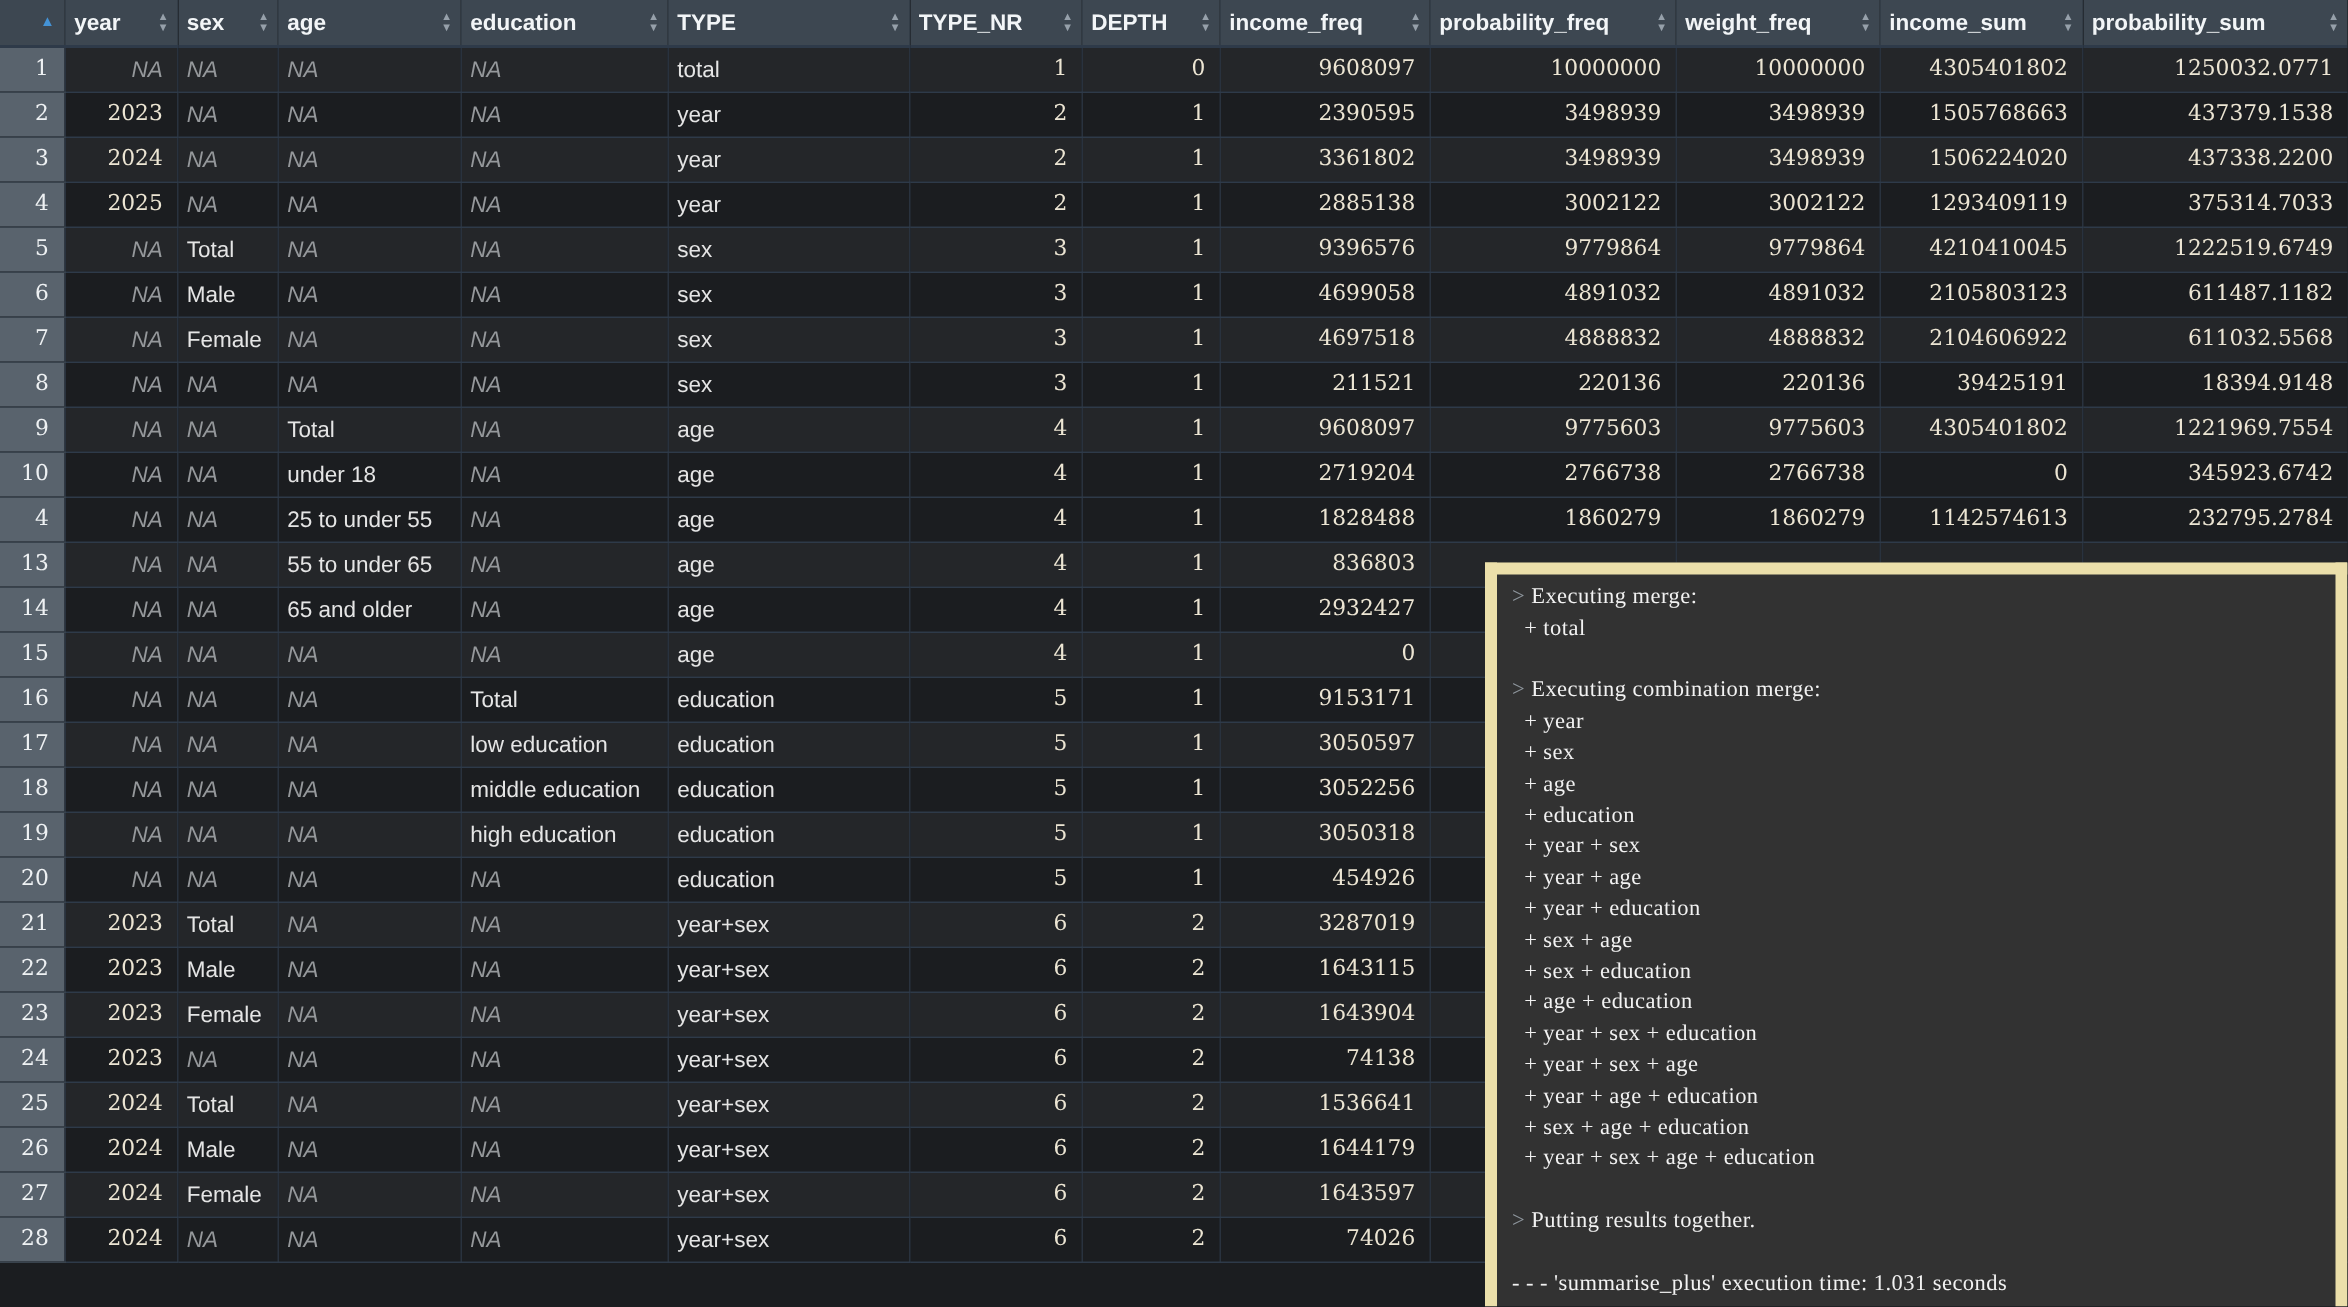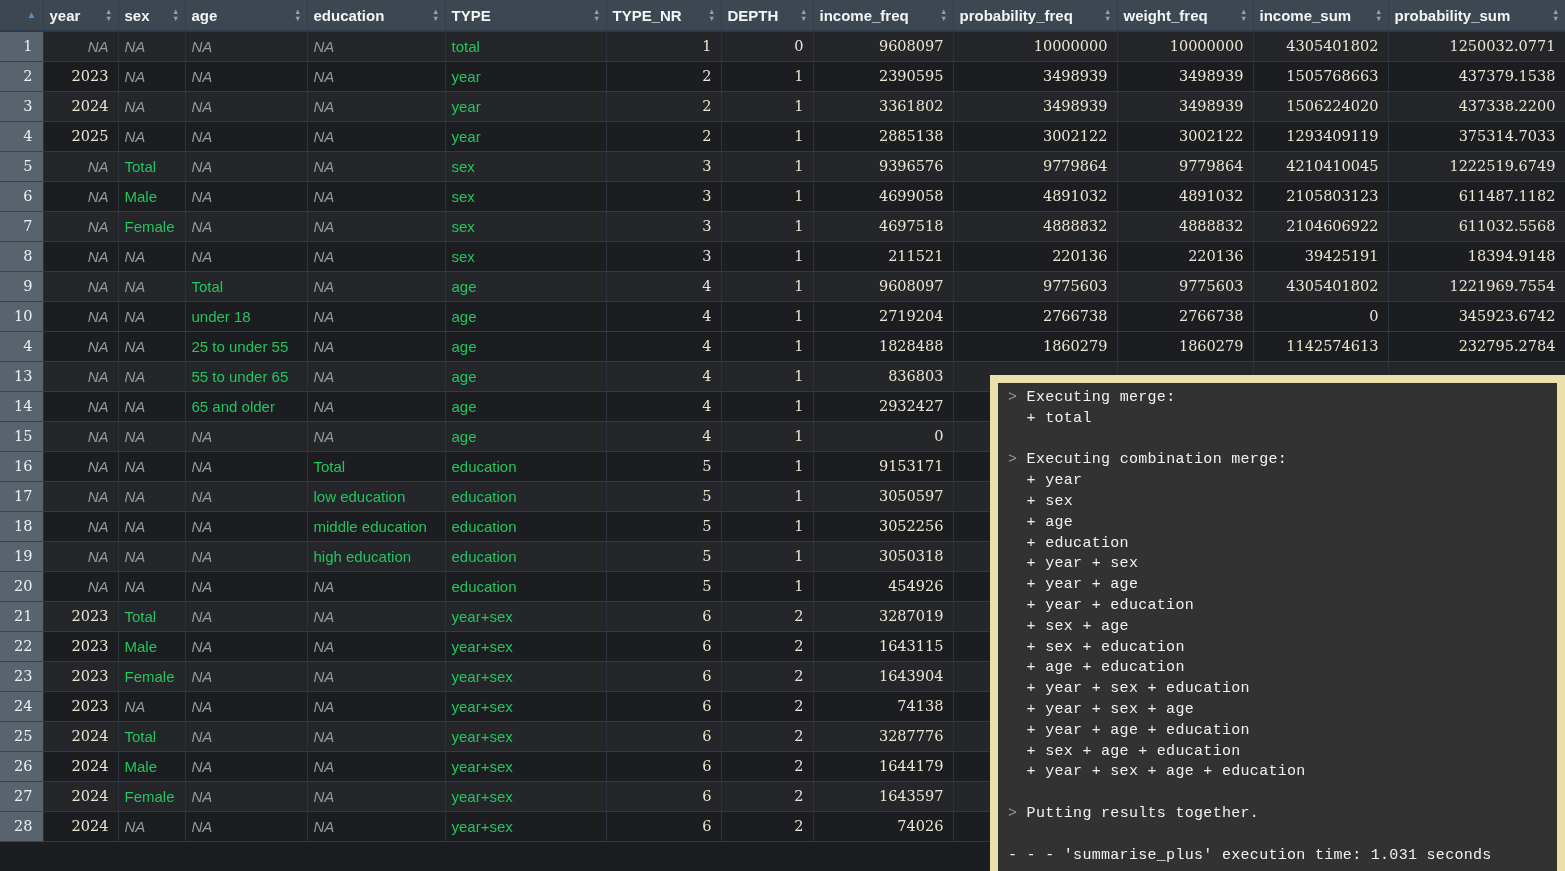--- a/index.html
+++ b/index.html
@@ -21,38 +21,38 @@
   }
   td.rownum{
     background:#59636d;color:#eef1f3;text-align:right;padding-right:10px;
     font-family:"DejaVu Serif",serif;font-size:14.5px;border-bottom:1px solid #39434d;
   }
   tr.odd  td.data{background:#242629;}
   tr.even td.data{background:#1b1d20;}
   .align-right{text-align:right;}
   .align-left{text-align:left;}
   .numval{color:#ece5d3;font-family:"DejaVu Serif",serif;font-size:14.5px;}
-  .strval{color:#22c55e;}
+  .strval{color:#e5e5e5;}
   .na{color:#95989b;font-style:italic;}
   .sort-icons{
     position:absolute;right:5px;top:50%;transform:translateY(-50%);
     display:flex;flex-direction:column;align-items:center;
     color:#96a0aa;font-size:7.5px;line-height:6.5px;font-weight:normal;
   }
   .sort-asc{
     position:absolute;right:6px;top:50%;transform:translateY(-50%);
     color:#4493d6;font-size:10px;line-height:10px;
   }
   .console-panel{
     position:absolute;left:990px;top:375px;width:575px;height:496px;
     background:#323232;border:8px solid #ebdfaa;border-bottom:none;
     box-sizing:border-box;padding:5px 0 0 10px;overflow:hidden;
   }
   .console-line{
-    font-family:Liberation Mono, monospace;font-size:15px;line-height:20.8px;
+    font-family:Liberation Serif, serif;font-size:15px;line-height:20.8px;
     color:#f2f2f2;white-space:pre;letter-spacing:0.3px;
   }
   .console-line .prompt{color:#8f979e;}
 </style>
 </head>
 <body>
 
 <div>
   <table>
     <colgroup id="cols">
@@ -473,21 +473,21 @@
         </tr>
         <tr class="odd">
           <td class="rownum">25</td>
           <td class="data align-right numval">2024</td>
           <td class="data align-left strval">Total</td>
           <td class="data align-left na">NA</td>
           <td class="data align-left na">NA</td>
           <td class="data align-left strval">year+sex</td>
           <td class="data align-right numval">6</td>
           <td class="data align-right numval">2</td>
-          <td class="data align-right numval">3287776</td>
+          <td class="data align-right numval">1536641</td>
           <td class="data align-right"></td>
           <td class="data align-right"></td>
           <td class="data align-right"></td>
           <td class="data align-right"></td>
         </tr>
         <tr class="even">
           <td class="rownum">26</td>
           <td class="data align-right numval">2024</td>
           <td class="data align-left strval">Male</td>
           <td class="data align-left na">NA</td>

